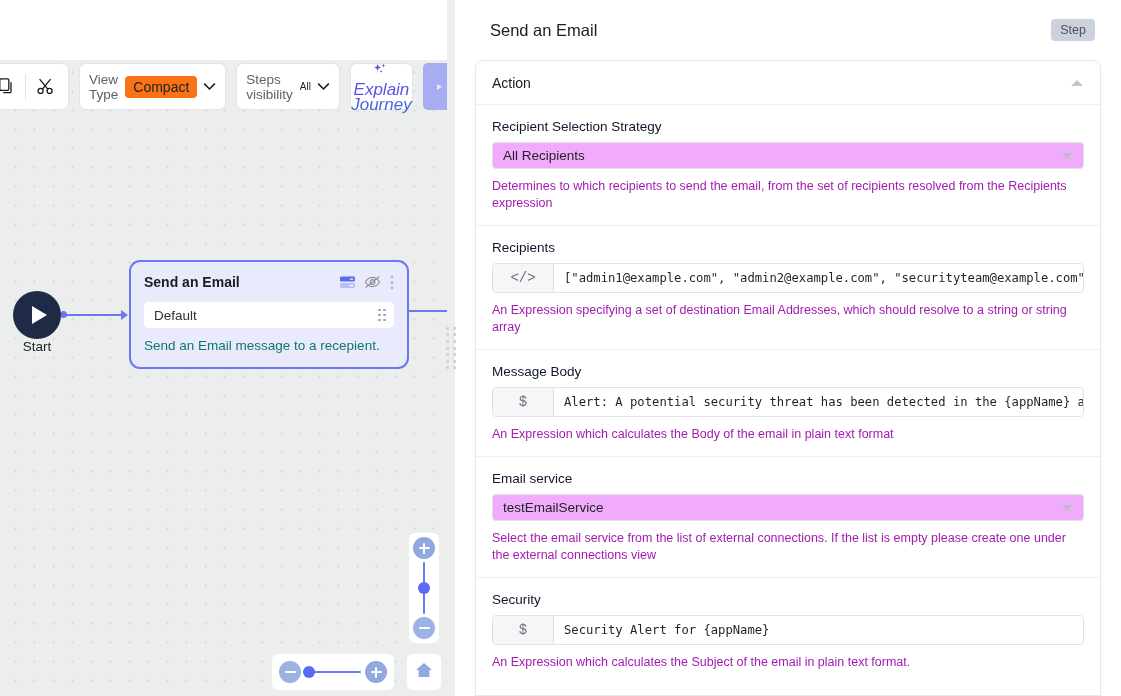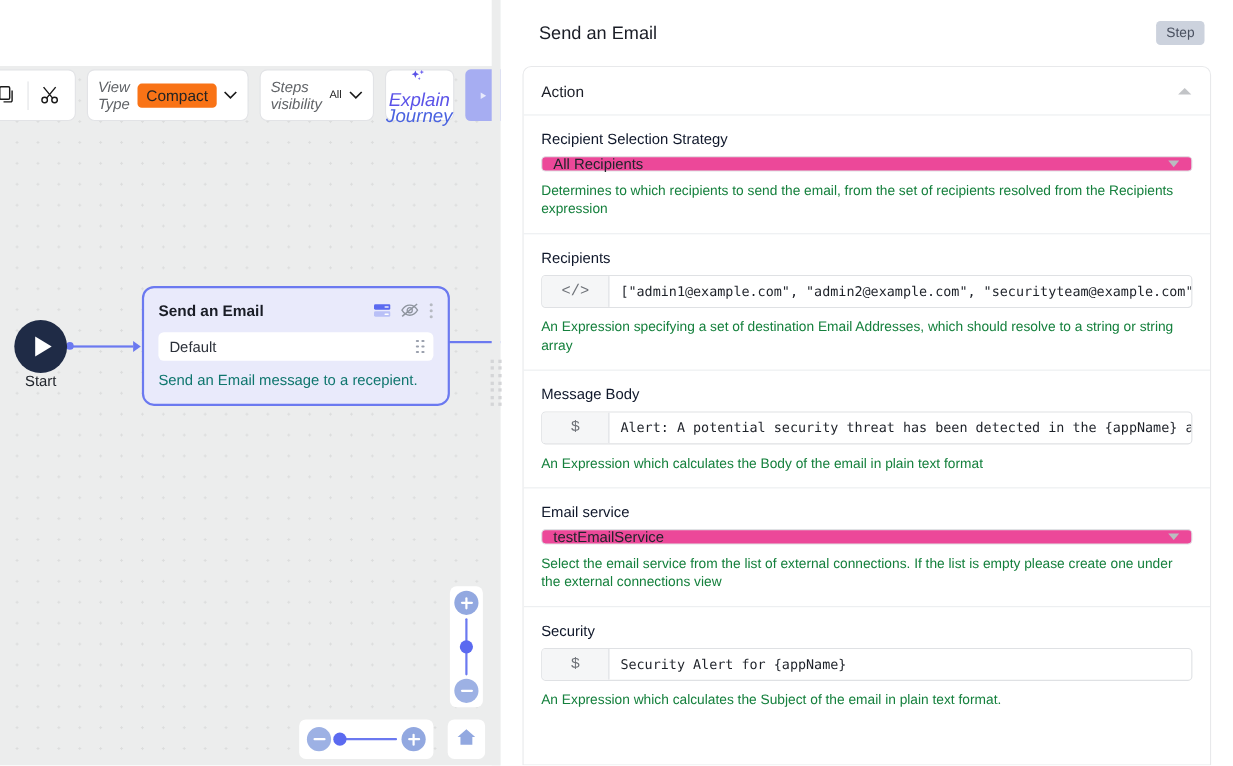--- a/index.html
+++ b/index.html
@@ -48,21 +48,21 @@
   }
   .tb-iconbtn {
     width: 28px; height: 28px;
     display: flex; align-items: center; justify-content: center;
     color: #1a1a1a;
     cursor: pointer;
   }
   .tb-sep { width: 1px; height: 26px; background: #e2e3e6; margin: 0 5px; }
   .tb-label {
     font-size: 13.5px; color: #5f6266; line-height: 15px;
-    white-space: pre-line; text-align: left; font-style: italic;
+    white-space: pre-line; text-align: left;
   }
   .tb-value {
     background: #f97316; border-radius: 4px;
     padding: 3px 8px; font-size: 14px; color: #232323;
     margin-left: 7px;
   }
   .tb-value-plain {
     font-size: 10px; color: #232323; margin-left: 7px;
   }
   .chev { margin-left: 6px; color: #1a1a1a; display: flex; align-items: center; }
@@ -253,23 +253,23 @@
   .tri-up {
     width: 0; height: 0;
     border-left: 6px solid transparent; border-right: 6px solid transparent;
     border-bottom: 6px solid #c2c4c7;
     cursor: pointer;
   }
   .field-block { padding: 14px 16px 0 16px; border-bottom: 1px solid #eceef0; }
   .field-block.last { border-bottom: none; }
   .f-label { font-size: 13.5px; color: #0f172a; margin-bottom: 8px; }
   .f-select {
-    height: 14px; border: 1px solid #dfe1e4; border-radius: 4px;
+    height: 27px; border: 1px solid #dfe1e4; border-radius: 4px;
     display: flex; align-items: center; justify-content: space-between;
-    padding: 0 11px 0 10px; background: #ec4899; cursor: pointer;
+    padding: 0 11px 0 10px; background: #f0abfc; cursor: pointer;
   }
   .f-select-val { font-size: 13.5px; color: #21242b; }
   .tri-down {
     width: 0; height: 0;
     border-left: 5.5px solid transparent; border-right: 5.5px solid transparent;
     border-top: 6px solid #b9bcc0;
   }
   .f-expr {
     height: 30px; border: 1px solid #dfe1e4; border-radius: 4px;
     display: flex; align-items: stretch; background: #fff; overflow: hidden;
@@ -282,21 +282,21 @@
     font-size: 14px; color: #6d7177; cursor: pointer;
   }
   .f-expr-input {
     flex: 1; display: flex; align-items: center;
     padding: 0 10px; overflow: hidden;
     font-family: "DejaVu Sans Mono", monospace;
     font-size: 12.2px; color: #1e2229;
     white-space: nowrap;
   }
   .f-help {
-    font-size: 12.5px; color: #15803d; line-height: 17px;
+    font-size: 12.5px; color: #a21caf; line-height: 17px;
     margin-top: 9px; padding-bottom: 13px;
   }
 </style>
 </head>
 <body>
 
 <div id="app">
 
   <div id="canvas-side">
 

